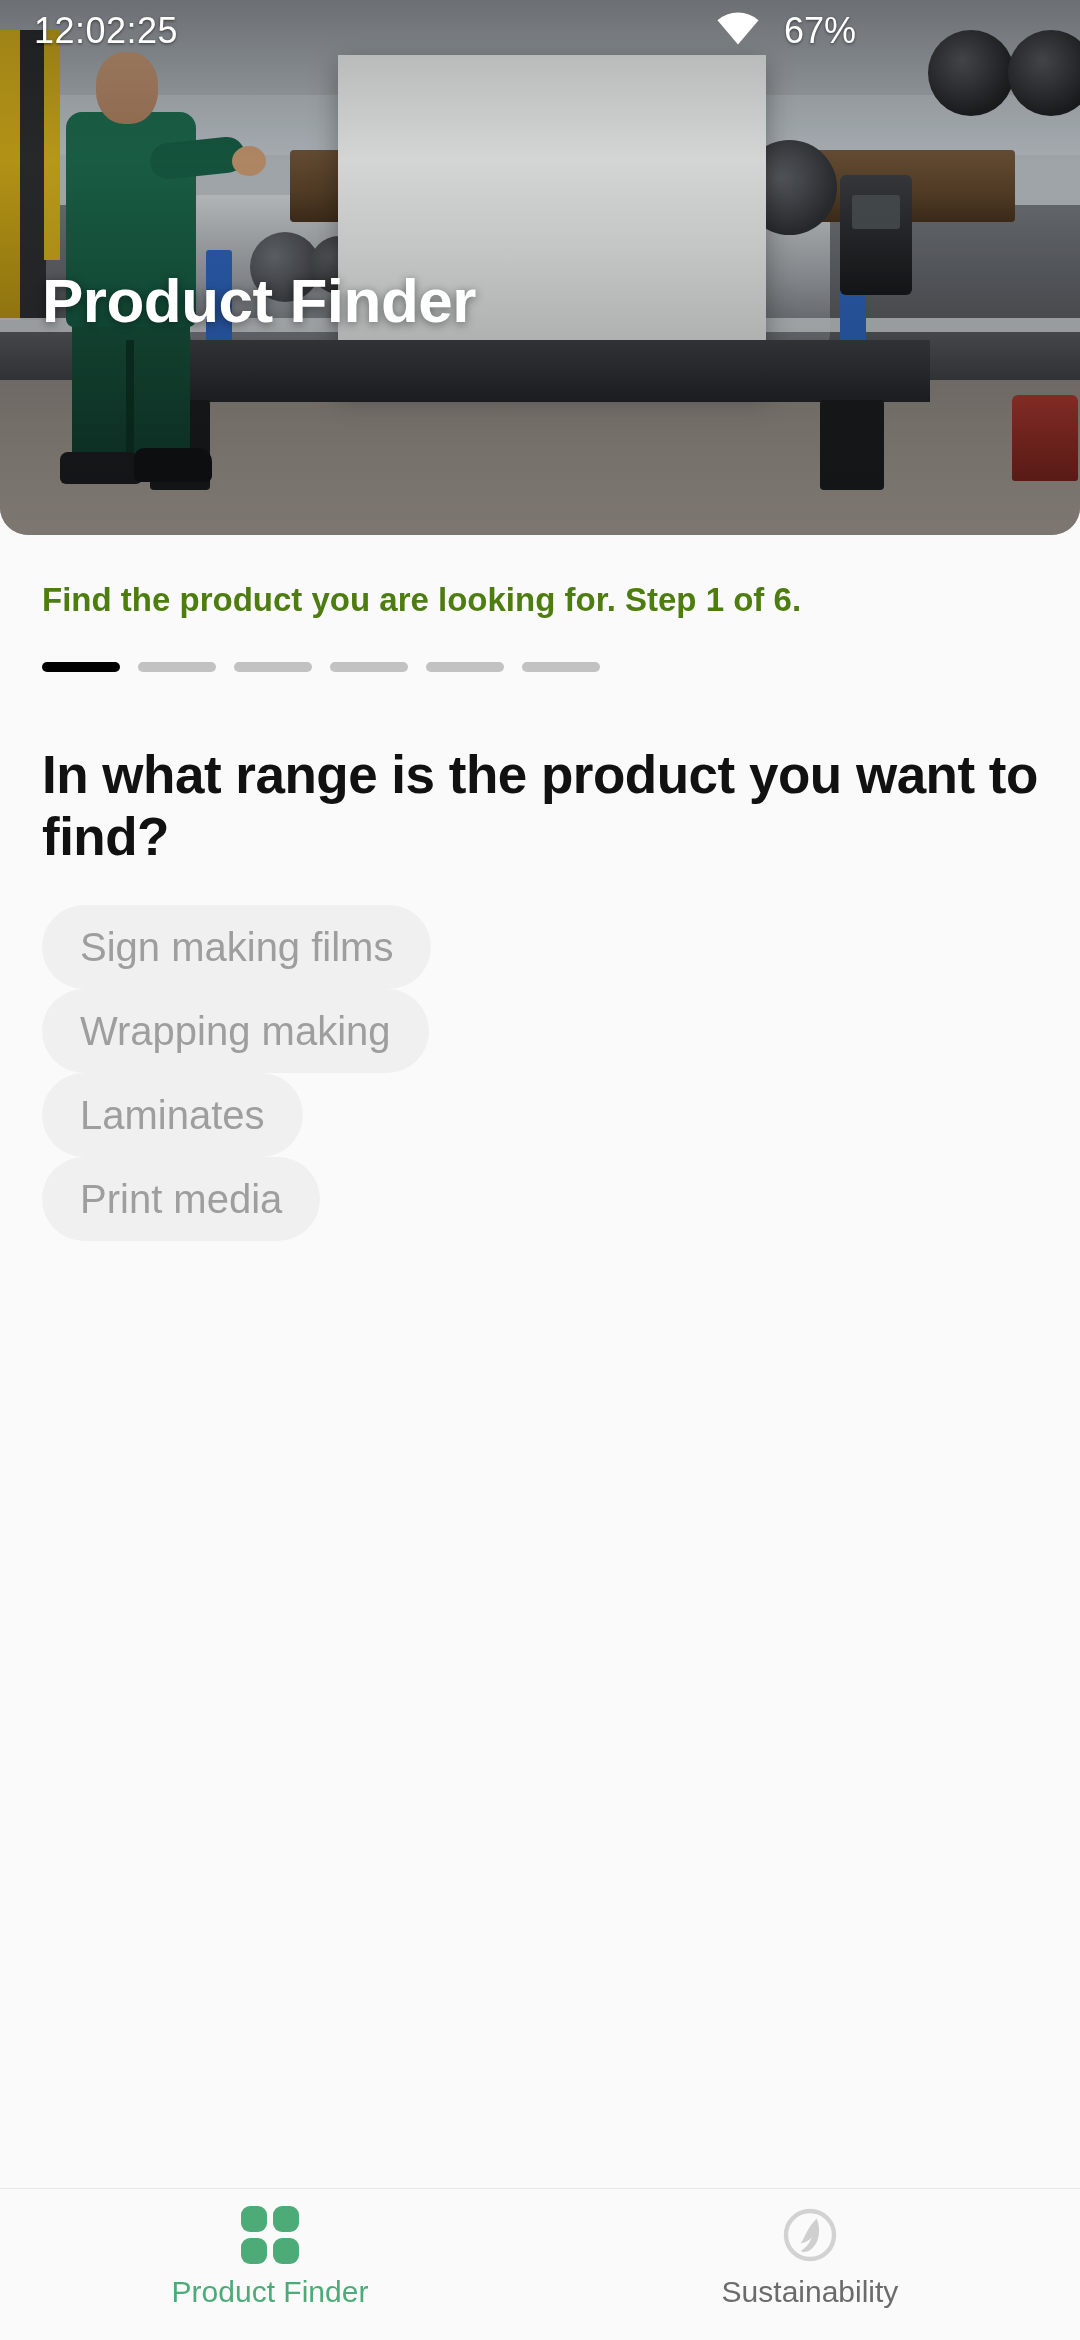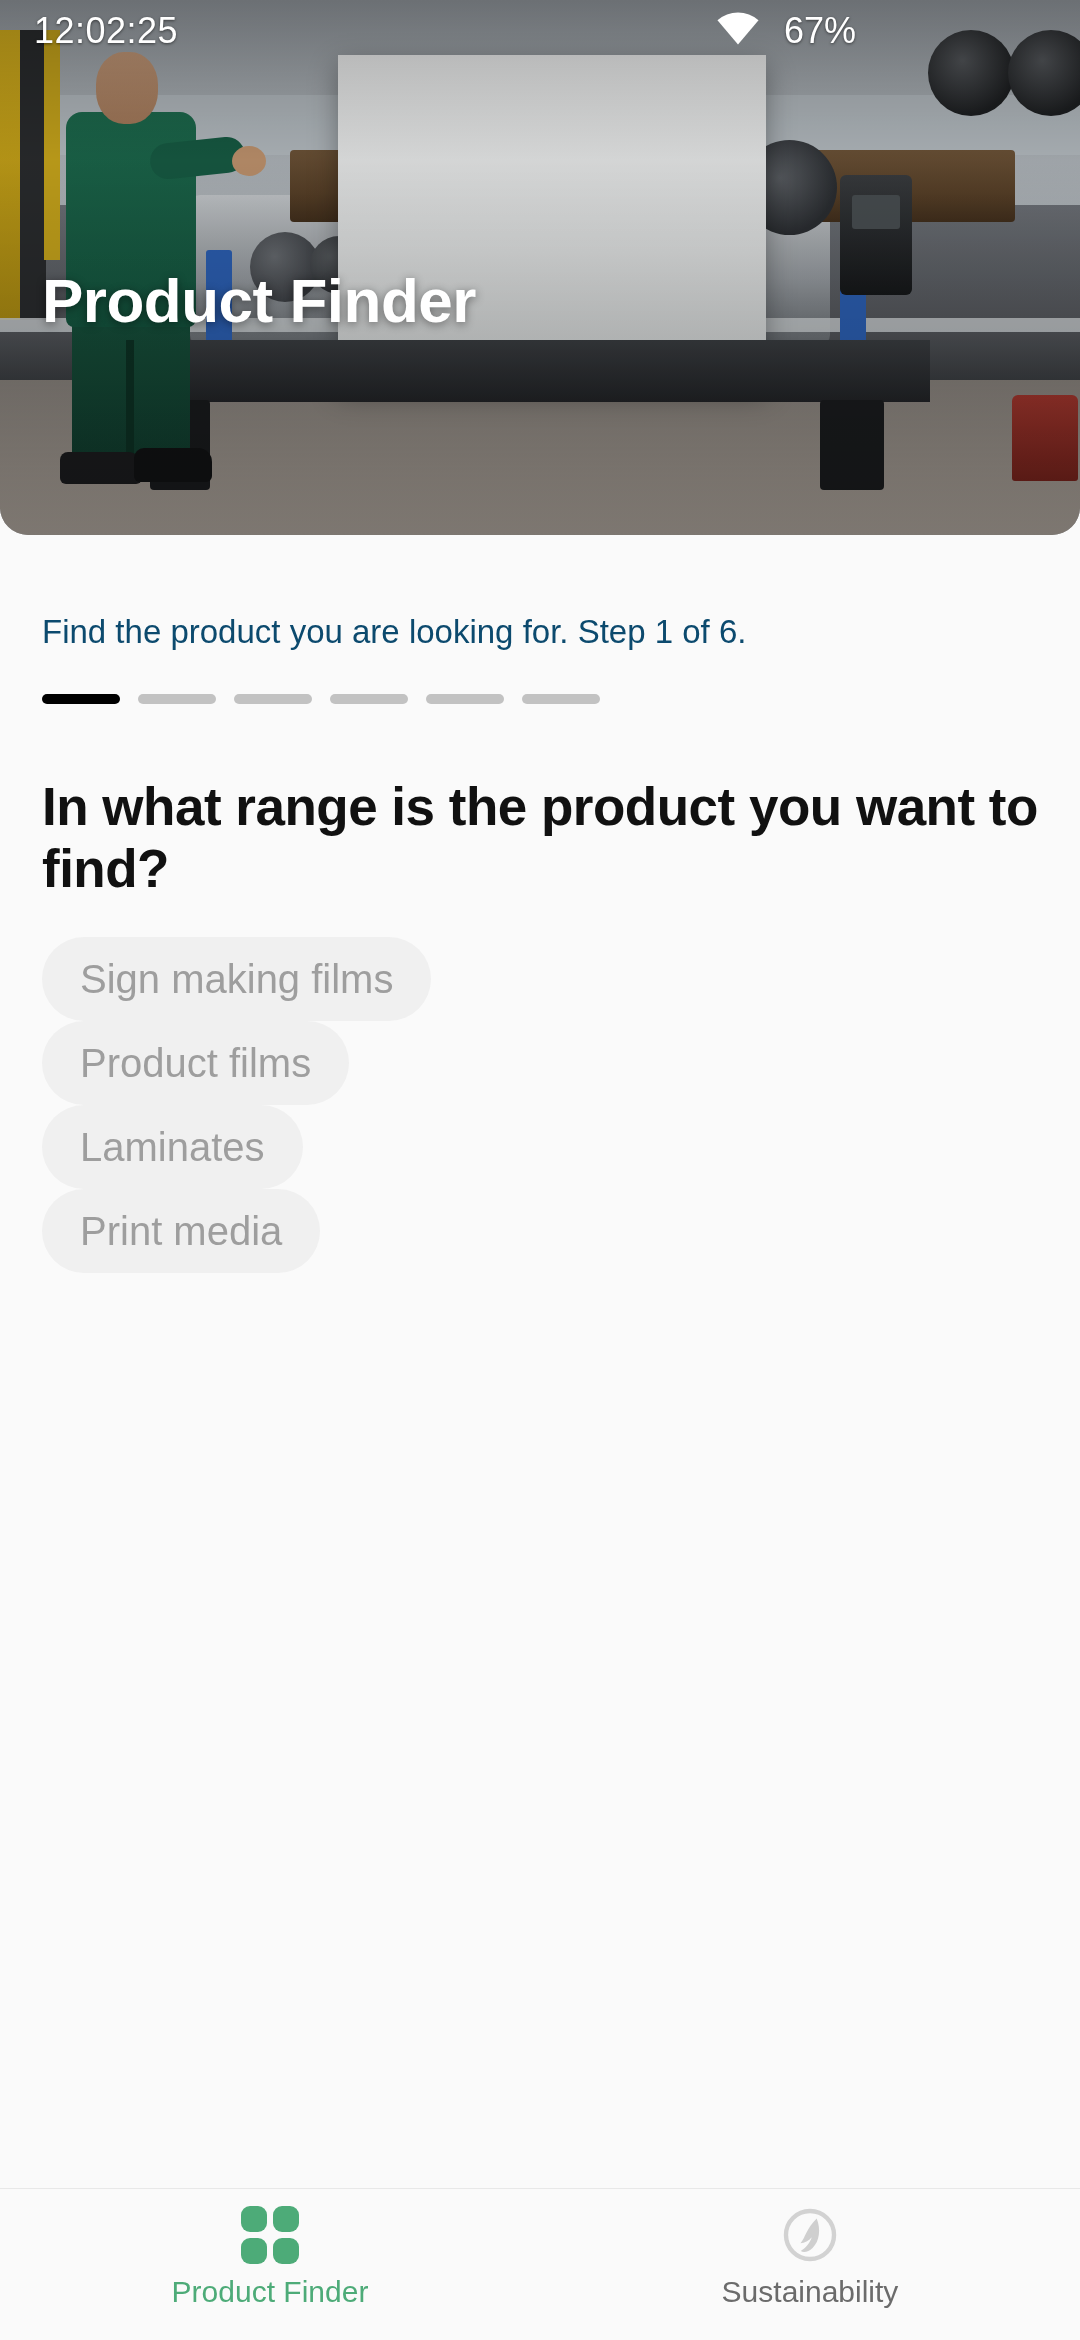--- a/index.html
+++ b/index.html
@@ -102,21 +102,21 @@
   
   .hero-title {
     position:absolute; left:42px; top:265px; z-index:30;
     color:#ffffff; font-size:62px; font-weight:bold; letter-spacing:-.5px;
     text-shadow:0 2px 10px rgba(0,0,0,.45);
   }
 
   
   .content { position:absolute; top:535px; left:0; width:1080px; }
   .subtitle {
-    margin:76px 0 0 42px; color:#0c4a6e; font-size:33px; font-weight:normal;
+    margin:44px 0 0 42px; color:#4d7c0f; font-size:33px; font-weight:bold;
     line-height:1.30; max-width:860px;
   }
   .steps { display:flex; gap:18px; margin:40px 0 0 42px; }
   .step-bar { width:78px; height:10px; border-radius:6px; background:#c2c2c2; }
   .step-bar.active { background:#000000; }
 
   .question {
     margin:72px 42px 0 42px; font-size:53px; font-weight:bold;
     color:#111111; line-height:1.18; letter-spacing:-.5px;
   }
@@ -209,21 +209,21 @@
       <span class="step-bar"></span>
       <span class="step-bar"></span>
       <span class="step-bar"></span>
       <span class="step-bar"></span>
     </div>
 
     <h1 class="question">In what range is the product you want to find?</h1>
 
     <div class="options">
       <button class="option">Sign making films</button>
-      <button class="option">Product films</button>
+      <button class="option">Wrapping making</button>
       <button class="option">Laminates</button>
       <button class="option">Print media</button>
     </div>
 
   </div>
 
   <nav class="bottomnav">
 
     <div class="navitem active">
       <div class="nav-ico">

